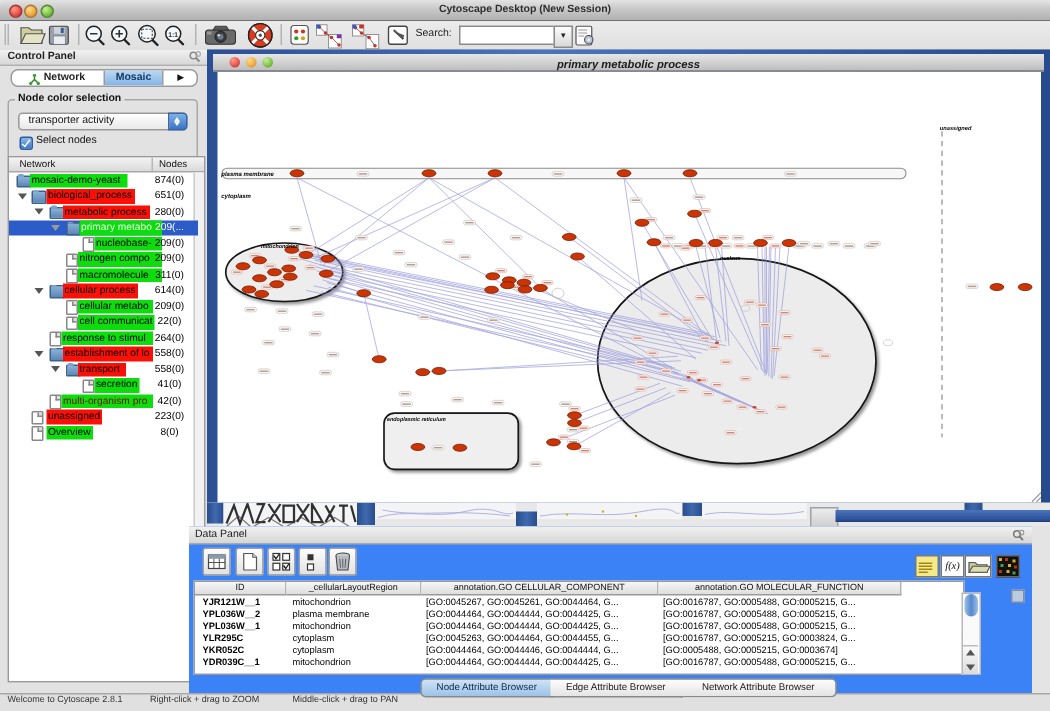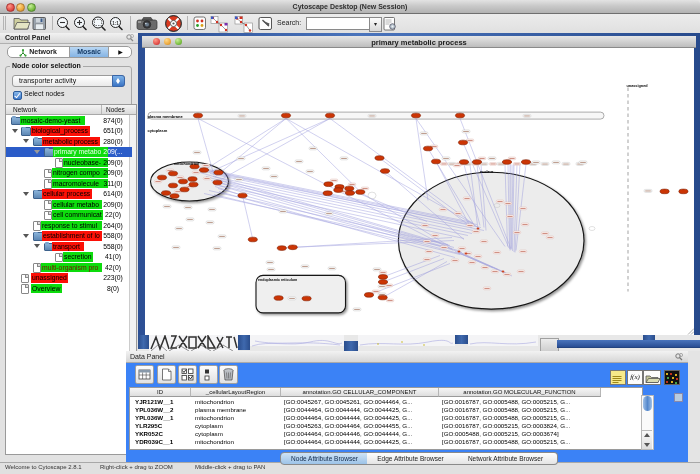--- a/index.html
+++ b/index.html
@@ -53,21 +53,21 @@
   .trow .num{position:absolute;left:91px;width:32px;top:0.5px;line-height:9.5px;text-align:center;color:#000;}
   .g{background:#0ddc0d;}
   .r{background:#fb1007;color:#4a0400;}
   .arr{position:absolute;top:3px;width:0;height:0;border-left:3px solid transparent;border-right:3px solid transparent;border-top:4px solid #555;}
   .fold{position:absolute;top:1.5px;width:8px;height:6.5px;background:linear-gradient(#89b2d8,#5d87b4);border:0.5px solid #3d618c;border-radius:1px;}
   .fold:before{content:"";position:absolute;left:0;top:-1.5px;width:3.5px;height:1.5px;background:#7ba3cc;border-radius:1px 1px 0 0;}
   .file{position:absolute;top:1px;width:6px;height:7.5px;background:#fff;border:0.6px solid #888;border-radius:1px;}
   .file:before{content:"";position:absolute;right:0;top:0;width:2px;height:2px;background:#ddd;border-left:0.6px solid #888;border-bottom:0.6px solid #888;}
   .selrow{position:absolute;left:1px;top:0;width:126px;height:10.5px;background:#2b5cc8;}
   
-  #mdi{left:138px;top:33px;width:562px;height:318px;background:#d2d2d2;}
+  #mdi{left:138px;top:33px;width:562px;height:318px;background:#d2d2d2;font-style:italic;}
   
   #frag{left:0;top:301.5px;width:562px;height:16.5px;background:#e8e8e8;overflow:hidden;}
   .fb{position:absolute;background:linear-gradient(90deg,#2a4d8c,#3f69ae 50%,#2a4d8c);}
   .fw{position:absolute;background:#f4f4f6;}
   
   #fwin{left:0;top:0;width:562px;height:314px;}
   #fborder{position:absolute;left:0;top:0;width:562px;height:301.5px;background:linear-gradient(90deg,#2c4f94,#4a74bc 40%,#274a8c);}
   #ftitle{position:absolute;left:4px;top:3px;width:554px;height:11px;background:linear-gradient(#e6e6e6,#bdbdbd);border-bottom:1px solid #8a8a8a;}
   #ftitle .tl{top:2px;width:7px;height:7px;}
   #ftitle .t1{left:11px;background:radial-gradient(circle at 35% 30%,#ff9a8a,#e4504a 60%,#b02420);}

